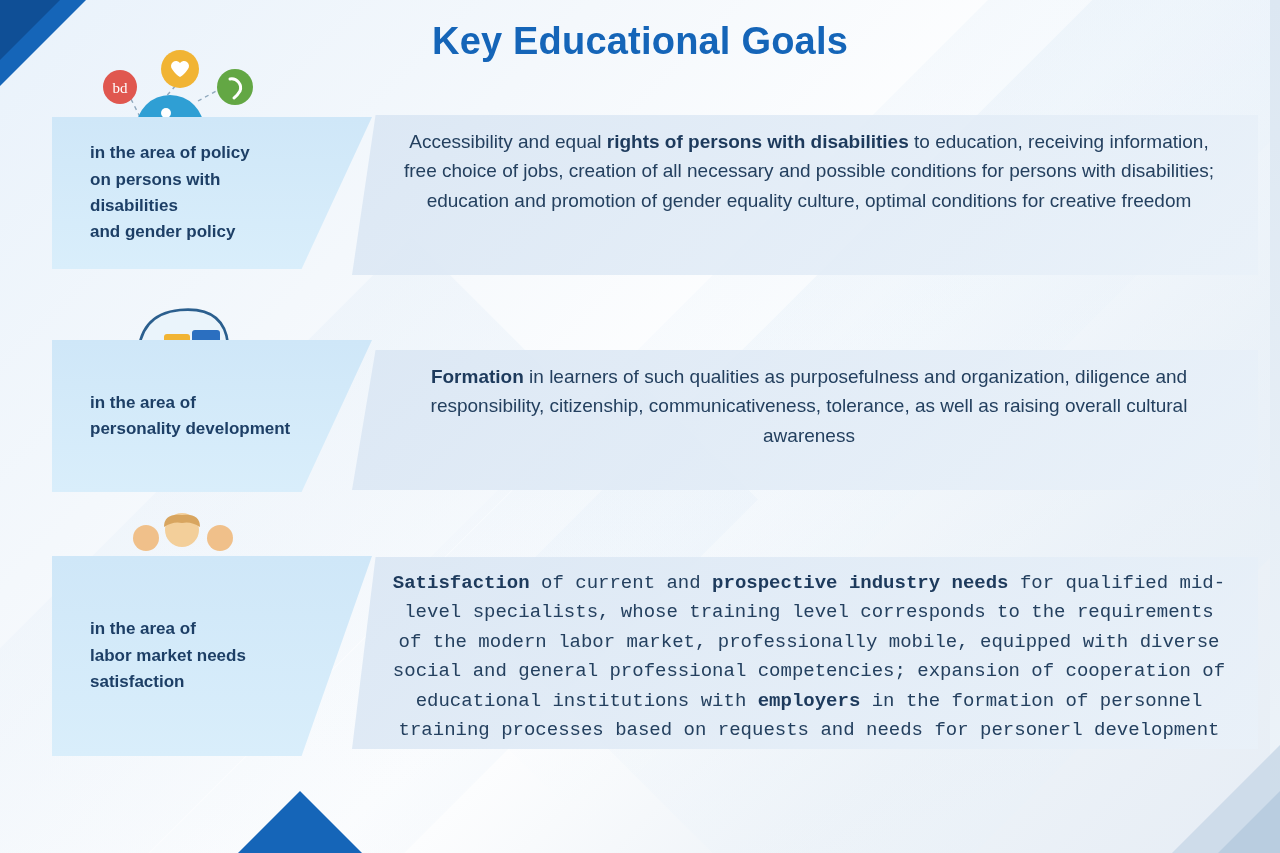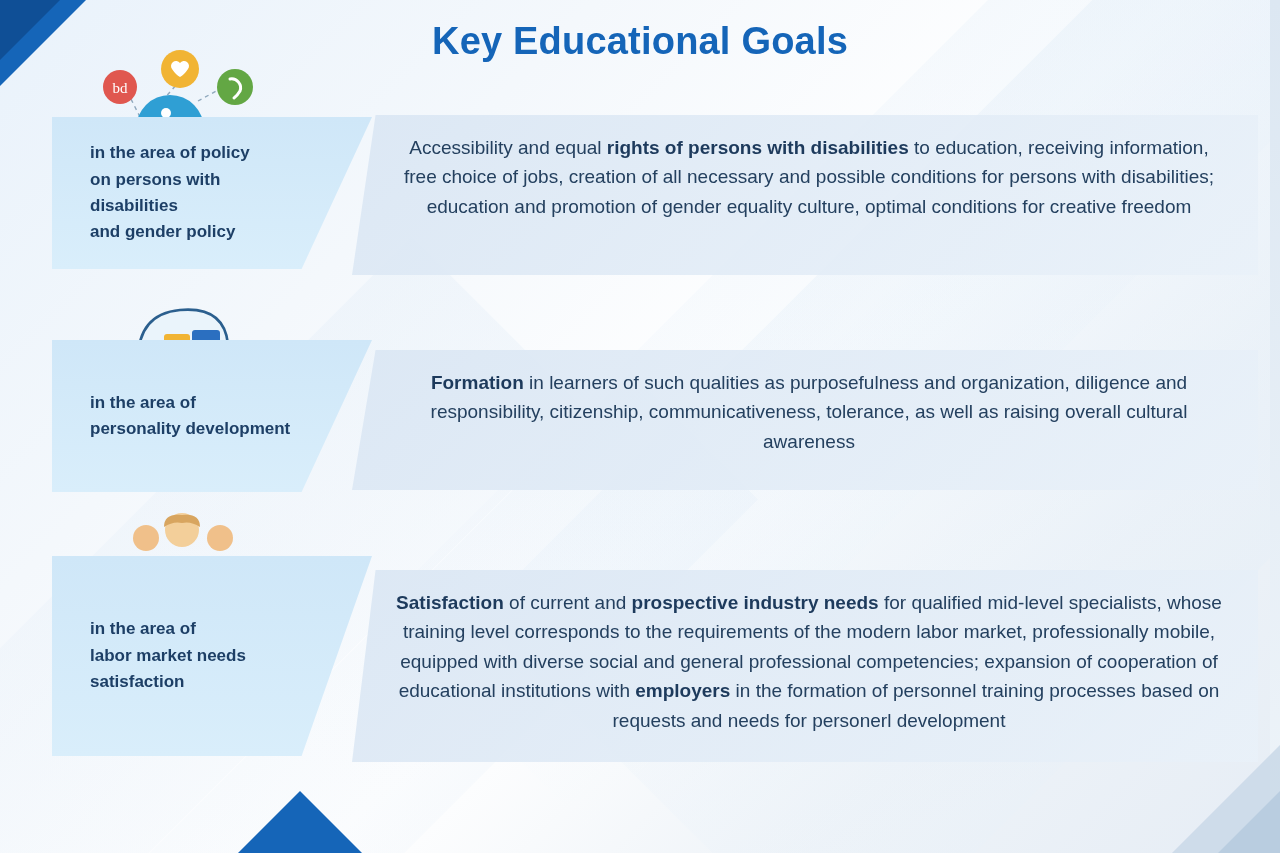--- a/index.html
+++ b/index.html
@@ -110,27 +110,27 @@
   .lp-text { white-space: pre-line; }
 
   
   .text-panel {
     position: absolute;
     left: 352px; width: 906px;
     background: linear-gradient(135deg, rgba(219,231,244,.95), rgba(233,241,249,.85));
     color: #24405f;
     font-size: 19px;
     line-height: 1.55;
-    padding: 18px 32px 18px 40px;
+    padding: 12px 32px 18px 40px;
     text-align: center;
     clip-path: polygon(2.6% 0, 100% 0, 100% 100%, 0 100%);
   }
   .tp-1 { top: 8px; height: 160px; }
   .tp-2 { top: 12px;  height: 140px; }
-  .tp-3 { top: 14px;  height: 192px; }
+  .tp-3 { top: 1px;  height: 192px; font-family: Liberation Mono, monospace; }
   .text-panel b { font-weight: bold; color: #1d3a5c; }
 
   
   .icon-wrap { position: absolute; }
   .icon-1 { left: 80px; top: -62px; width: 200px; height: 160px; }
   .icon-2 { left: 104px; top: -48px; width: 160px; height: 140px; }
   .icon-3 { left: 112px; top: -44px; width: 150px; height: 150px; }
 </style>
 </head>
 <body>

